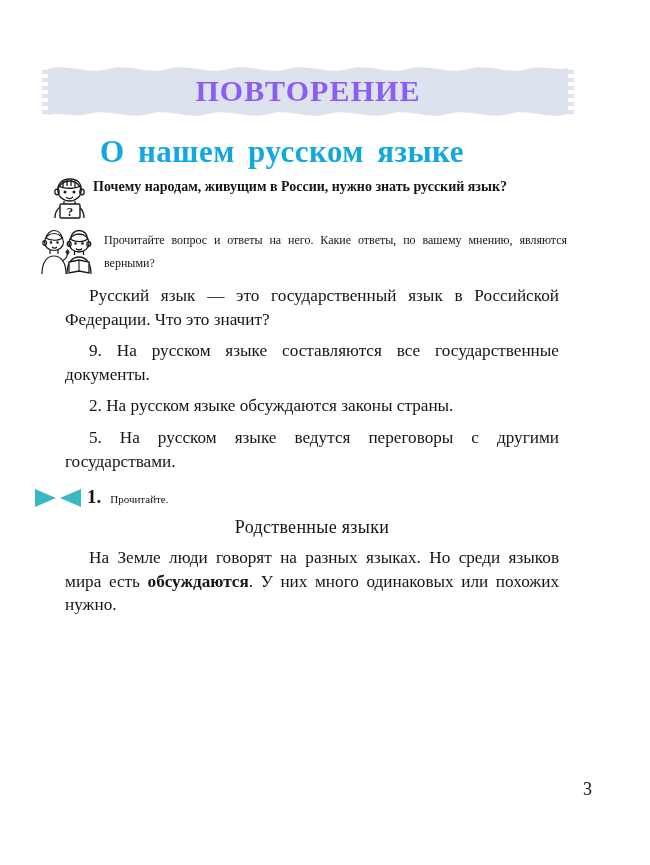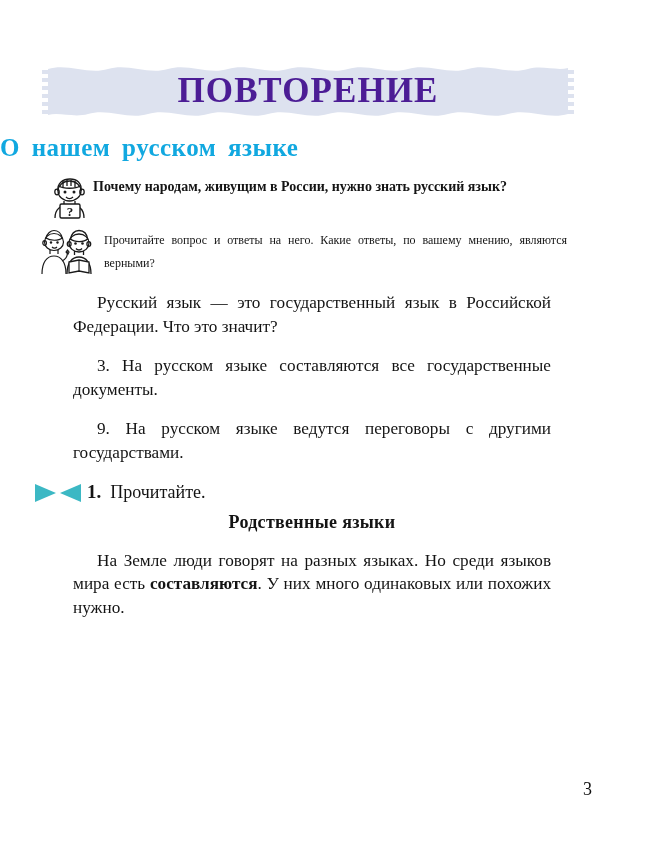--- a/index.html
+++ b/index.html
@@ -36,35 +36,35 @@
   }
   .banner-title {
     position: absolute;
     left: 0;
     top: 0;
     width: 532px;
     height: 62px;
     display: flex;
     align-items: center;
     justify-content: center;
-    font-size: 35px;
+    font-size: 30px;
     font-weight: bold;
     letter-spacing: 1.1px;
-    color: #4c1d95;
+    color: #8b5cf6;
     text-align: left;
   }
 
   
   .section-title {
     position: absolute;
     left: 0;
     top: 134px;
     width: 564px;
-    text-align: left;
-    font-size: 25px;
+    text-align: center;
+    font-size: 31px;
     font-weight: bold;
     color: #11a8e0;
     letter-spacing: 0.5px;
     word-spacing: 5px;
   }
 
   
   .content {
     position: absolute;
     left: 57px;
@@ -101,21 +101,21 @@
   }
   .icon-talking {
     position: absolute;
     left: -16px;
     top: 0px;
     width: 58px;
     height: 46px;
   }
 
   p.body {
-    margin: 16px;
+    margin: 8px;
     font-size: 17.2px;
     line-height: 23.6px;
     text-align: justify;
     text-align-last: left;
     text-indent: 24px;
     word-spacing: 0px;
   }
 
   .gap-before { margin-top: 0px; }
 
@@ -134,29 +134,29 @@
     width: 46px;
     height: 20px;
   }
   .ex-num {
     font-weight: bold;
     font-size: 19px;
     margin-left: 30px;
     margin-right: 9px;
   }
   .ex-text {
-    font-size: 18px;
+    font-size: 11px;
   }
 
   
   .sub-heading {
     margin-top: 9px;
     text-align: center;
     font-size: 18px;
-    font-weight: bold;
+    font-weight: normal;
     letter-spacing: 0.3px;
   }
 
   .final-par {
     margin-top: 8px;
   }
 
   b.inline-bold { font-weight: bold; }
 
   
@@ -287,33 +287,34 @@
         </g>
 
         <path d="M28,33 L38,31 L48,33 L48,44 L38,42 L28,44 Z" fill="#ffffff" stroke="#1a1a1a" stroke-width="1.3"></path>
         <path d="M38,31 L38,42" stroke="#1a1a1a" stroke-width="1.1" fill="none"></path>
       </svg>
       <div class="qtext">Прочитайте вопрос и ответы на него. Какие ответы, по вашему мнению, являются верными?</div>
     </div>
 
     <p class="body gap-before">Русский язык — это государственный язык в Российской Федерации. Что это значит?</p>
 
-    <p class="body">3. На русском языке составляются все государственные документы.</p>
-    <p class="body">9. На русском языке ведутся переговоры с другими государствами.</p>
+    <p class="body">9. На русском языке составляются все государственные документы.</p>
+    <p class="body">2. На русском языке обсуждаются законы страны.</p>
+    <p class="body">5. На русском языке ведутся переговоры с другими государствами.</p>
 
     <div class="exercise">
       <svg class="bowtie" viewBox="0 0 46 20">
         <polygon points="0,1 21,10 0,19" fill="#3cb8c4"></polygon>
         <polygon points="46,1 25,10 46,19" fill="#3cb8c4"></polygon>
       </svg>
       <span class="ex-num">1.</span>
       <span class="ex-text">Прочитайте.</span>
     </div>
 
     <div class="sub-heading">Родственные языки</div>
 
-    <p class="body final-par"><span>На Земле люди говорят на разных языках. Но среди языков мира есть </span><b class="inline-bold">составляются</b><span>. У них много одинаковых или похожих нужно.</span></p>
+    <p class="body final-par"><span>На Земле люди говорят на разных языках. Но среди языков мира есть </span><b class="inline-bold">обсуждаются</b><span>. У них много одинаковых или похожих нужно.</span></p>
 
   </div>
 
   <div class="page-number">3</div>
 
 </div>
 
 </body></html>

